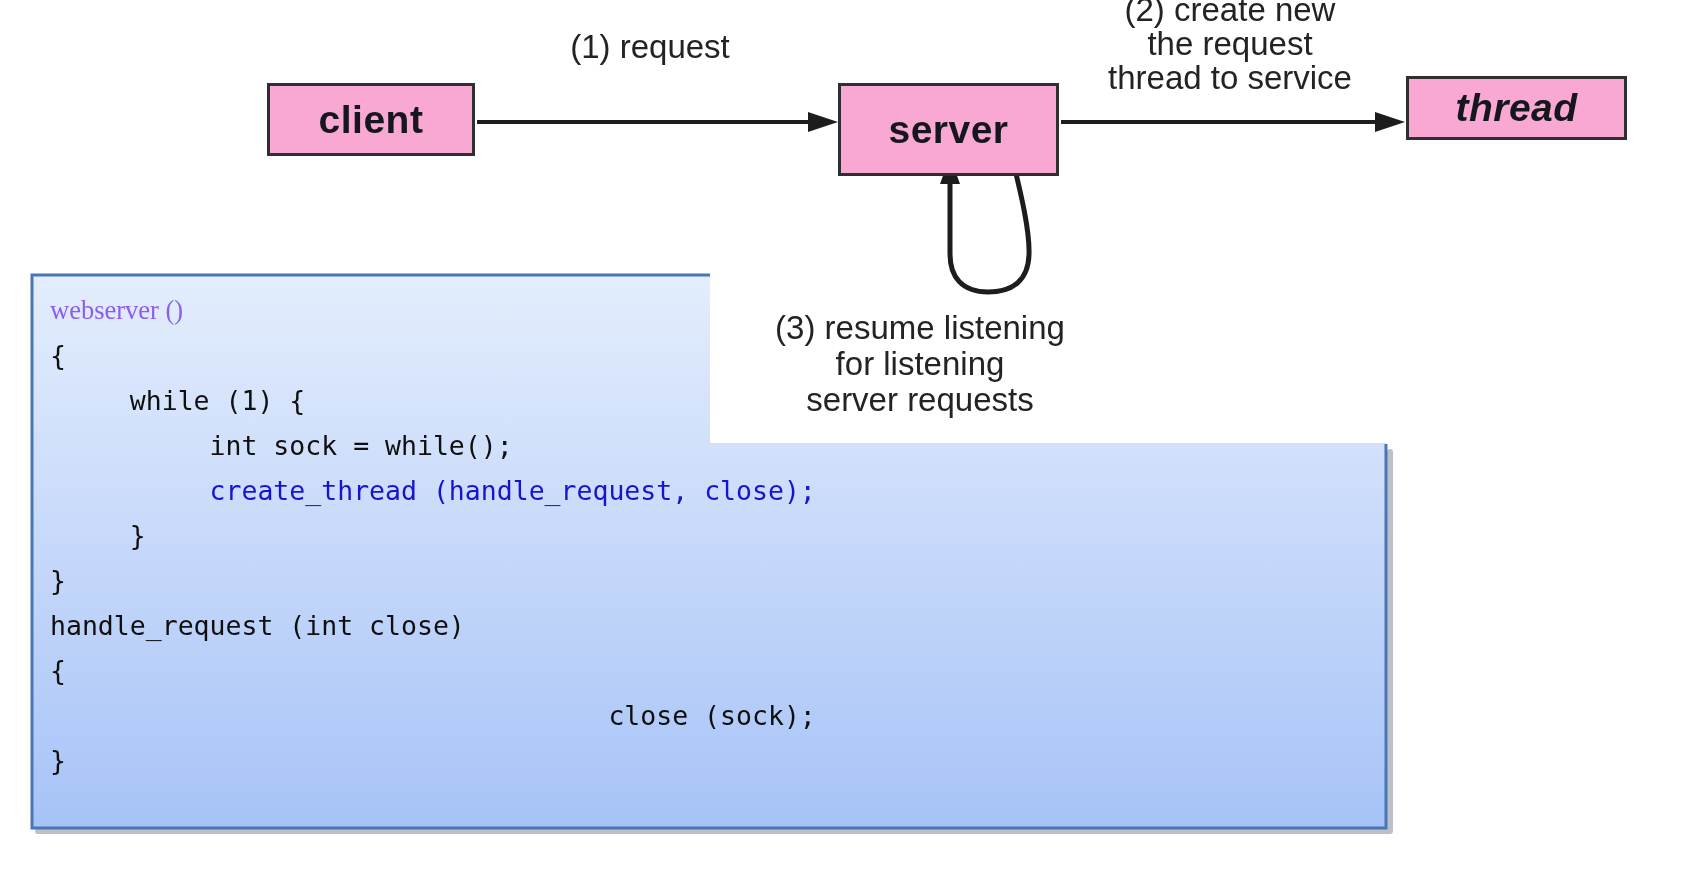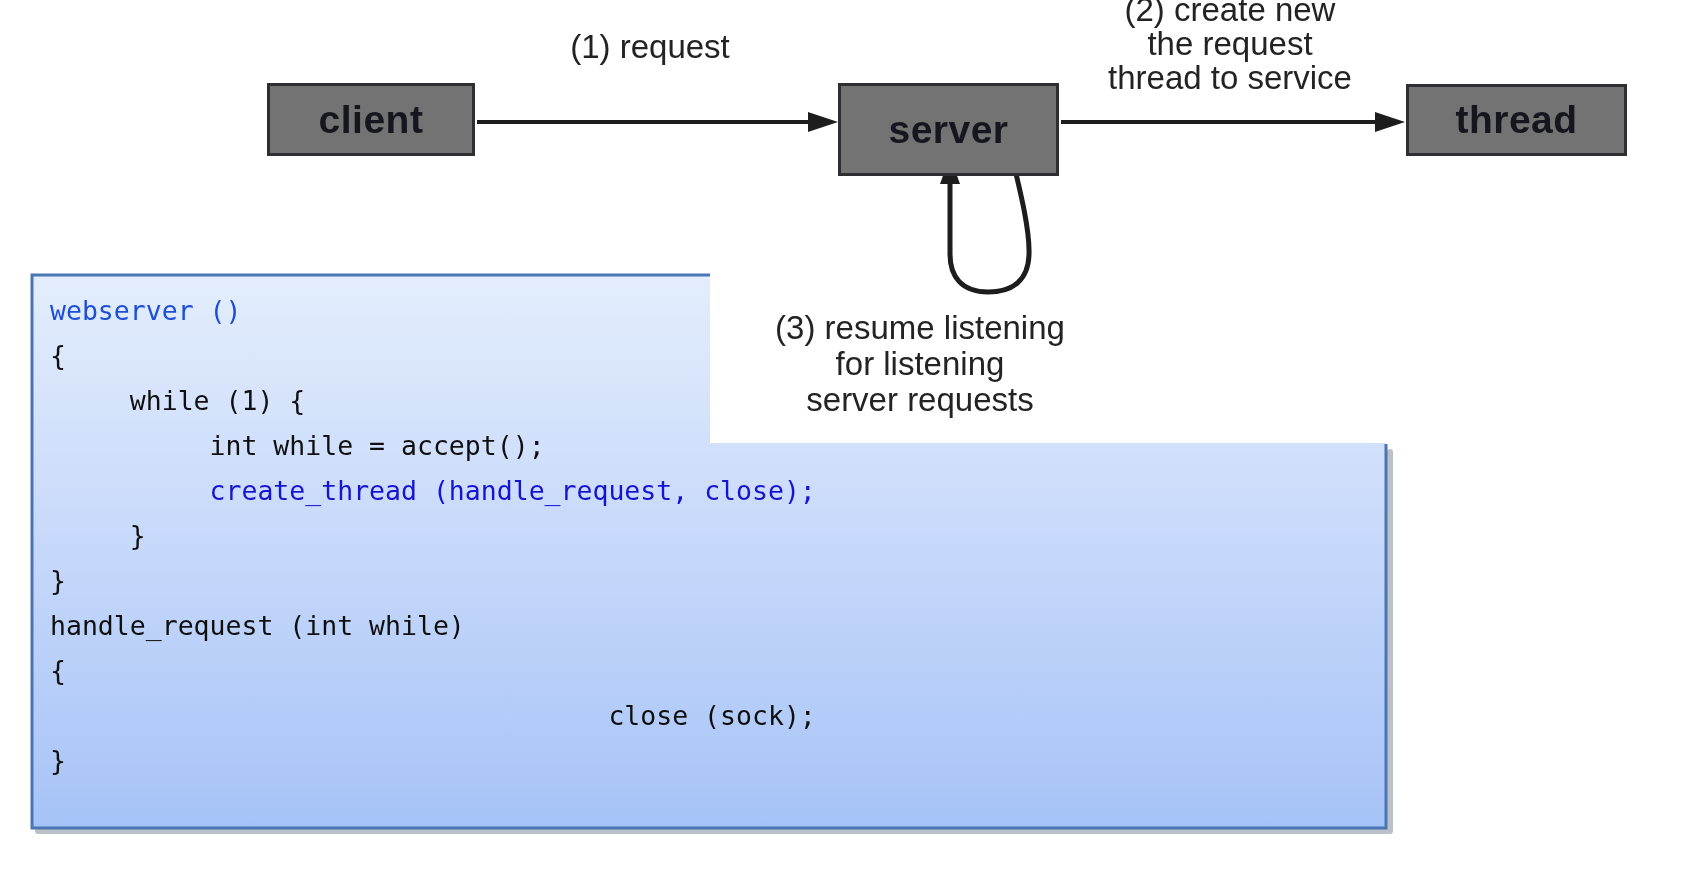--- a/index.html
+++ b/index.html
@@ -6,31 +6,31 @@
   .stage{
     position:relative;
     width:1689px;height:870px;
     background:#ffffff;
     overflow:hidden;
     font-family:"Liberation Sans", sans-serif;
   }
   .layer{position:absolute;left:0;top:0;width:1689px;height:870px;}
   .node{
     position:absolute;
-    background:#737373;
+    background:#f9a8d4;
     border:3px solid #2e2e33;
     box-sizing:border-box;
     display:flex;align-items:center;justify-content:center;
     font-weight:bold;font-size:39px;color:#16161e;
     letter-spacing:0.5px;
     z-index:3;
   }
   .node-client{left:267px;top:83px;width:208px;height:73px;}
   .node-server{left:838px;top:83px;width:221px;height:93px;}
-  .node-thread{left:1406px;top:84px;width:221px;height:72px;}
+  .node-thread{left:1406px;top:76px;width:221px;height:64px;font-style:italic;}
   .annot{
     position:absolute;
     color:#232323;
     font-size:33px;
     text-align:center;
     z-index:3;
     white-space:nowrap;
   }
   .annot-1{left:450px;top:28px;width:400px;}
   .annot-2{left:1030px;top:-7px;width:400px;line-height:34px;}
@@ -102,26 +102,26 @@
     <div>thread to service</div>
   </div>
 
   <div class="annot annot-3">
     <div>(3) resume listening</div>
     <div>for listening</div>
     <div>server requests</div>
   </div>
 
   <div class="code">
-    <div class="code-line" style="color: #1d4ed8;">webserver ()</div>
+    <div class="code-line" style="color: #8b5cf6; font-family: Liberation Serif, serif;">webserver ()</div>
     <div class="code-line" style="color: rgb(15, 15, 15);">{</div>
     <div class="code-line" style="color: rgb(15, 15, 15);">     while (1) {</div>
-    <div class="code-line" style="color: rgb(15, 15, 15);">          int while = accept();</div>
+    <div class="code-line" style="color: rgb(15, 15, 15);">          int sock = while();</div>
     <div class="code-line" style="color: rgb(20, 20, 210);">          create_thread (handle_request, close);</div>
     <div class="code-line" style="color: rgb(15, 15, 15);">     }</div>
     <div class="code-line" style="color: rgb(15, 15, 15);">}</div>
-    <div class="code-line" style="color: rgb(15, 15, 15);">handle_request (int while)</div>
+    <div class="code-line" style="color: rgb(15, 15, 15);">handle_request (int close)</div>
     <div class="code-line" style="color: rgb(15, 15, 15);">{</div>
     <div class="code-line" style="color: rgb(15, 15, 15); text-align: right;">     close (sock);</div>
     <div class="code-line" style="color: rgb(15, 15, 15);">}</div>
   </div>
 
 </div>
 
 </body></html>

